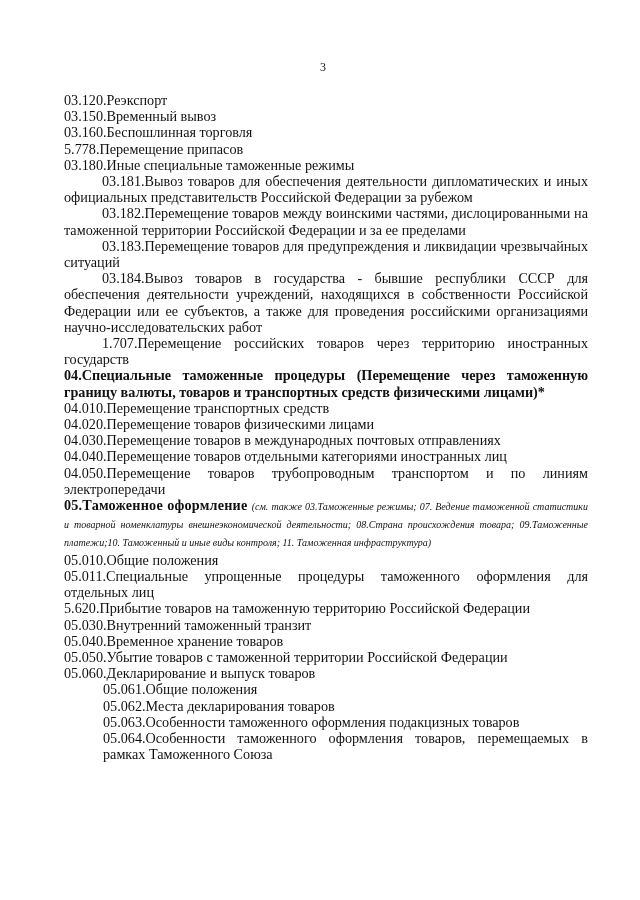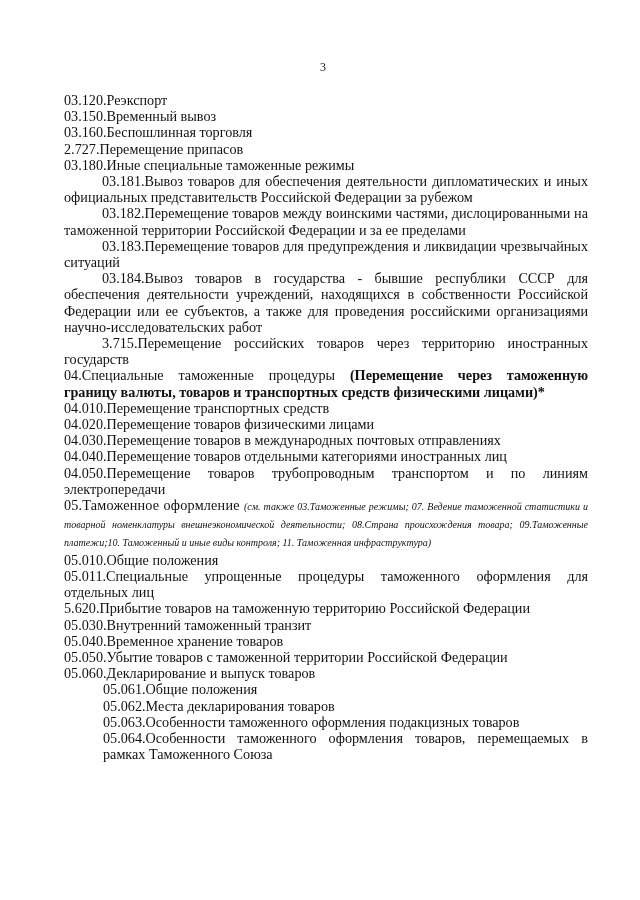--- a/index.html
+++ b/index.html
@@ -5,41 +5,41 @@
   html, body { margin: 0; padding: 0; background: #ffffff; }
   body { width: 640px; height: 900px; position: relative; overflow: hidden;
          font-family: "Liberation Serif", "DejaVu Serif", serif; color: #111; }
   .page-num { position: absolute; top: 60px; left: 0; width: 646px; text-align: center;
               font-size: 12px; }
   .content { position: absolute; top: 92px; left: 64px; width: 524px;
              font-size: 14.2px; line-height: 16.2px; }
   .p { margin: 0; text-align: justify; }
   .p.first-indent { text-indent: 38px; }
   .p.hang { padding-left: 39px; }
-  .b { font-weight: normal; margin-top: 28px; }
+  .b { font-weight: bold; margin-top: 28px; }
   .bi { font-weight: bold; }
   .i { font-style: italic; font-size: 10px; }
   .head05 .b { letter-spacing: 0.2px; }
 </style>
 </head>
 <body>
 
 <div class="page-num">3</div>
 
 <div class="content">
   <p class="p">03.120.Реэкспорт</p>
   <p class="p">03.150.Временный вывоз</p>
   <p class="p">03.160.Беспошлинная торговля</p>
-  <p class="p">2.727.Перемещение припасов</p>
+  <p class="p">5.778.Перемещение припасов</p>
   <p class="p">03.180.Иные специальные таможенные режимы</p>
   <p class="p first-indent">03.181.Вывоз товаров для обеспечения деятельности дипломатических и иных официальных представительств Российской Федерации за рубежом</p>
   <p class="p first-indent">03.182.Перемещение товаров между воинскими частями, дислоцированными на таможенной территории Российской Федерации и за ее пределами</p>
   <p class="p first-indent">03.183.Перемещение товаров для предупреждения и ликвидации чрезвычайных ситуаций</p>
   <p class="p first-indent">03.184.Вывоз товаров в государства - бывшие республики СССР для обеспечения деятельности учреждений, находящихся в собственности Российской Федерации или ее субъектов, а также для проведения российскими организациями научно-исследовательских работ</p>
-  <p class="p first-indent">3.715.Перемещение российских товаров через территорию иностранных государств</p>
+  <p class="p first-indent">1.707.Перемещение российских товаров через территорию иностранных государств</p>
 
   <p class="p"><span class="b">04.Специальные таможенные процедуры </span><span class="bi">(Перемещение через таможенную границу валюты, товаров и транспортных средств физическими лицами)*</span></p>
   <p class="p">04.010.Перемещение транспортных средств</p>
   <p class="p">04.020.Перемещение товаров физическими лицами</p>
   <p class="p">04.030.Перемещение товаров в международных почтовых отправлениях</p>
   <p class="p">04.040.Перемещение товаров отдельными категориями иностранных лиц</p>
   <p class="p">04.050.Перемещение товаров трубопроводным транспортом и по линиям электропередачи</p>
 
   <p class="p head05"><span class="b">05.Таможенное оформление </span><span class="i">(см. также 03.Таможенные режимы; 07. Ведение таможенной статистики и товарной номенклатуры внешнеэкономической деятельности; 08.Страна происхождения товара; 09.Таможенные платежи;10. Таможенный и иные виды контроля; 11. Таможенная инфраструктура)</span></p>
   <p class="p">05.010.Общие положения</p>

